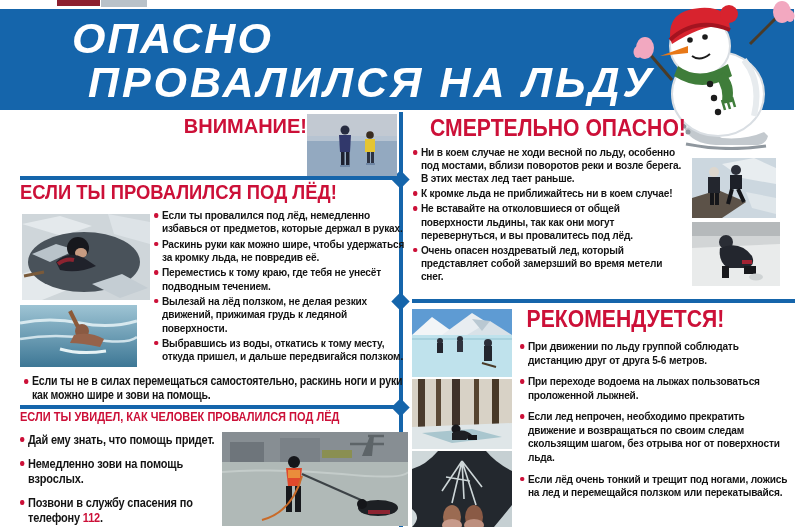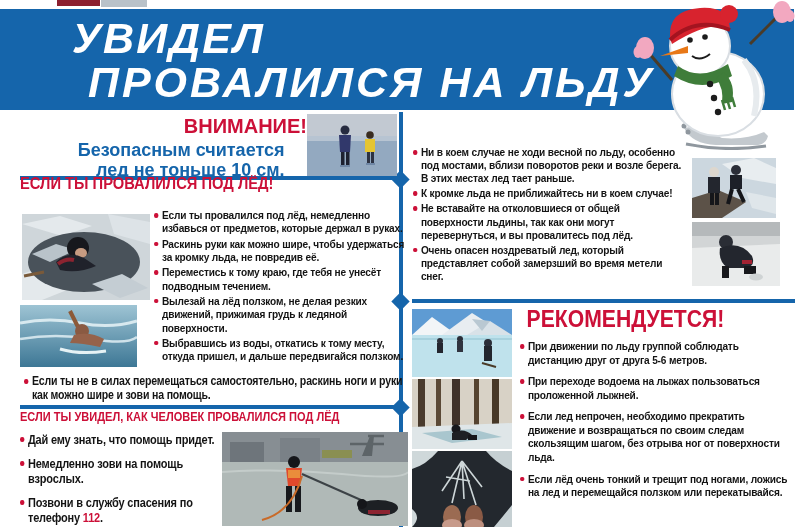--- a/index.html
+++ b/index.html
@@ -51,21 +51,21 @@
 </style>
 </head>
 <body>
 
 <div class="poster">
 
   <div class="abs logo-red"></div>
   <div class="abs logo-gray"></div>
 
   <div class="abs banner">
-    <span class="title-line title-1">УВИДЕЛ</span>
+    <span class="title-line title-1">ОПАСНО</span>
     <span class="title-line title-2">ПРОВАЛИЛСЯ НА ЛЬДУ</span>
   </div>
 
   <div class="abs" style="left:626px; top:0; width:174px; height:150px;">
     <svg viewBox="0 0 174 150">
 
       <path d="M46 80 L22 52" stroke="#4a3категория" fill="none"></path>
       <path d="M46 80 L22 52" stroke="#4a3b28" stroke-width="3" fill="none"></path>
       <path d="M124 44 L152 16" stroke="#4a3b28" stroke-width="3" fill="none"></path>
 
@@ -104,21 +104,20 @@
   </div>
 
   <div class="abs vline"></div>
   <div class="abs diamond" style="left:394px; top:173px;"></div>
   <div class="abs diamond" style="left:394px; top:295px;"></div>
   <div class="abs diamond" style="left:394px; top:401px;"></div>
 
   <div class="abs" style="left:22px; top:113px; width:375px; height:64px;">
     <div class="attn-text-col">
       <div class="red-head attn-heading">ВНИМАНИЕ!</div>
-      <div class="attn-blue">Безопасным считается лед не тоньше 10 см.</div>
     </div>
     <div class="abs photo" style="left:285px; top:1px; width:90px; height:62px;">
       <svg viewBox="0 0 90 62">
         <rect width="90" height="22" fill="#c2c9d2"></rect>
         <rect y="22" width="90" height="40" fill="#93a9c0"></rect>
         <rect y="22" width="90" height="5" fill="#b7c4d2"></rect>
         <circle cx="38" cy="16" r="4.5" fill="#262b40"></circle>
         <path d="M32 21 h12 l-1 17 h-10 Z" fill="#31386b"></path>
         <rect x="34" y="38" width="3.5" height="13" fill="#1d2130"></rect>
         <rect x="39" y="38" width="3.5" height="13" fill="#1d2130"></rect>
@@ -126,21 +125,21 @@
         <path d="M58 25 h10 v13 h-10 Z" fill="#e6c531"></path>
         <rect x="60" y="38" width="3" height="11" fill="#2c3242"></rect>
         <rect x="64" y="38" width="3" height="11" fill="#2c3242"></rect>
         <path d="M33 52 h10 M59 50 h9" stroke="#6f87a5" stroke-width="2"></path>
       </svg>
     </div>
   </div>
 
   <div class="abs hline" style="left:20px; top:176px; width:379px;"></div>
 
-  <div class="abs red-head" style="left:20px; top:175px; font-size:16px;">
+  <div class="abs red-head" style="left:20px; top:181px; font-size:20px;">
     <span class="condense">ЕСЛИ ТЫ ПРОВАЛИЛСЯ ПОД ЛЁД!</span>
   </div>
 
   <div class="abs" style="left:20px; top:209px; width:385px; height:165px;">
     <div class="abs photo" style="left:2px; top:5px; width:128px; height:86px;">
       <svg viewBox="0 0 128 86">
         <rect width="128" height="86" fill="#cfd6da"></rect>
         <path d="M0 10 L38 2 L70 12 L40 22 Z" fill="#e4e9ec"></path>
         <path d="M86 0 L128 8 L128 30 L92 20 Z" fill="#dde3e7"></path>
         <path d="M0 60 L30 50 L60 70 L20 86 L0 86 Z" fill="#e4e9ec"></path>
@@ -215,20 +214,23 @@
         <rect x="73" y="54" width="6" height="26" fill="#17181c"></rect>
         <path d="M80 42 L148 72" stroke="#3c4246" stroke-width="2"></path>
         <path d="M40 88 Q70 80 80 44" stroke="#c96a28" stroke-width="2" fill="none"></path>
         <ellipse cx="156" cy="76" rx="20" ry="8" fill="#1d2024"></ellipse>
         <circle cx="140" cy="72" r="5" fill="#15161a"></circle>
         <path d="M146 80 h22" stroke="#8c2330" stroke-width="4"></path>
       </svg>
     </div>
   </div>
 
+  <div class="abs red-head" style="left:413px; top:115px; width:290px; font-size:23px; text-align:center;">
+    <span class="condense-c">СМЕРТЕЛЬНО ОПАСНО!</span>
+  </div>
 
   <div class="abs" style="left:413px; top:146px; width:384px; height:150px;">
     <ul class="blt blt-s" style="width:309px; line-height:1.14;">
       <li>Ни в коем случае не ходи весной по льду, особенно под мостами, вблизи поворотов реки и возле берега. В этих местах лед тает раньше.</li>
       <li>К кромке льда не приближайтесь ни в коем случае!</li>
       <li>Не вставайте на отколовшиеся от общей поверхности льдины, так как они могут перевернуться, и вы провалитесь под лёд.</li>
       <li>Очень опасен ноздреватый лед, который представляет собой замерзший во время метели снег.</li>
     </ul>
     <div class="abs photo" style="left:279px; top:12px; width:84px; height:60px;">
       <svg viewBox="0 0 84 60">

